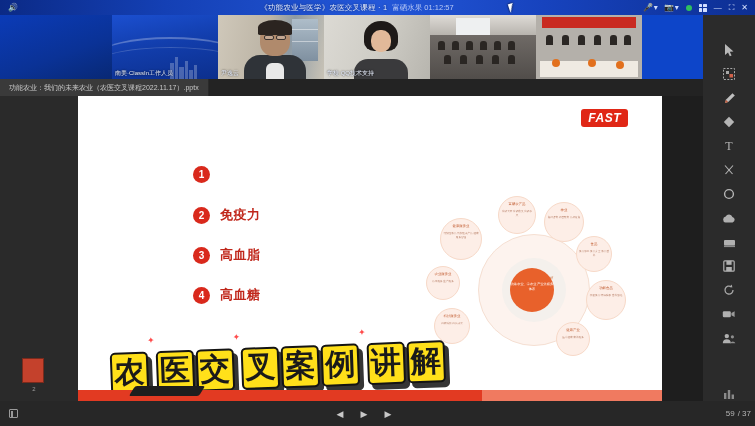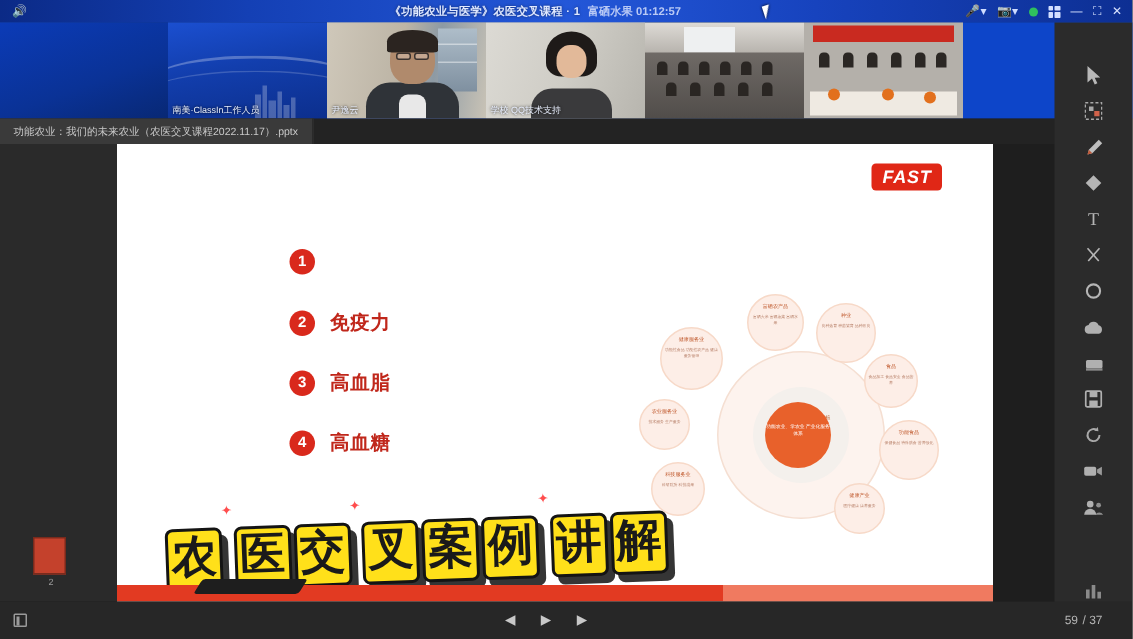--- a/index.html
+++ b/index.html
@@ -10,21 +10,21 @@
     position:relative;
   }
 
   
   #titlebar {
     position:absolute; left:0; top:0; width:755px; height:15px;
     background:linear-gradient(90deg,#0b2a86 0%,#1440b5 22%,#2357d8 50%,#1743be 72%,#0d2f93 100%);
     display:flex; align-items:center;
   }
   #titlebar .tb-left { width:70px; display:flex; align-items:center; padding-left:8px; }
-  #titlebar .tb-center { flex:1; display:flex; align-items:center; justify-content:center; gap:5px;font-weight:bold; }
+  #titlebar .tb-center { flex:1; display:flex; align-items:center; justify-content:center; gap:5px; }
   #titlebar .tb-right { display:flex; align-items:center; gap:7px; padding-right:7px; }
   .tb-title {
     color:#dfe8ff; font-size:7.5px; letter-spacing:.2px; white-space:nowrap;
     text-shadow:0 0 2px rgba(0,0,0,.5);
   }
   .tb-sub { color:#b9c9f5; font-size:7.5px; white-space:nowrap; }
   .tb-ico {
     color:#cfdcff; font-size:8px; line-height:1; display:inline-block;
   }
   .tb-dot { width:6px; height:6px; border-radius:50%; background:#2fbf5e; display:inline-block; }
@@ -219,21 +219,21 @@
     color:#8a8a8a; font-size:6px; text-align:center; margin-bottom:10px; line-height:1.5;
   }
 
   
   #bottombar {
     position:absolute; left:0; bottom:0; width:755px; height:25px; background:#272727;
     display:flex; align-items:center;
   }
   #bb-left { width:78px; display:flex; align-items:center; padding-left:9px; }
   #bb-center { flex:1; display:flex; align-items:center; justify-content:center; gap:17px; }
-  #bb-right { width:105px; display:flex; align-items:center; justify-content:flex-end; padding-right:20px; }
+  #bb-right { width:105px; display:flex; align-items:center; justify-content:flex-end; padding-right:4px; }
   .navbtn { color:#c8c8c8; font-size:9px; cursor:pointer; }
   .pagecount { color:#b5b5b5; font-size:8px; }
   .panel-ico {
     width:9px; height:9px; border:1.2px solid #9a9a9a; position:relative; border-radius:1px;
   }
   .panel-ico i { position:absolute; left:1px; top:0.5px; bottom:0.5px; width:2.2px; background:#9a9a9a; }
 
   
   #cursor {
     position:absolute; left:509px; top:3px; width:0; height:0; z-index:50;

